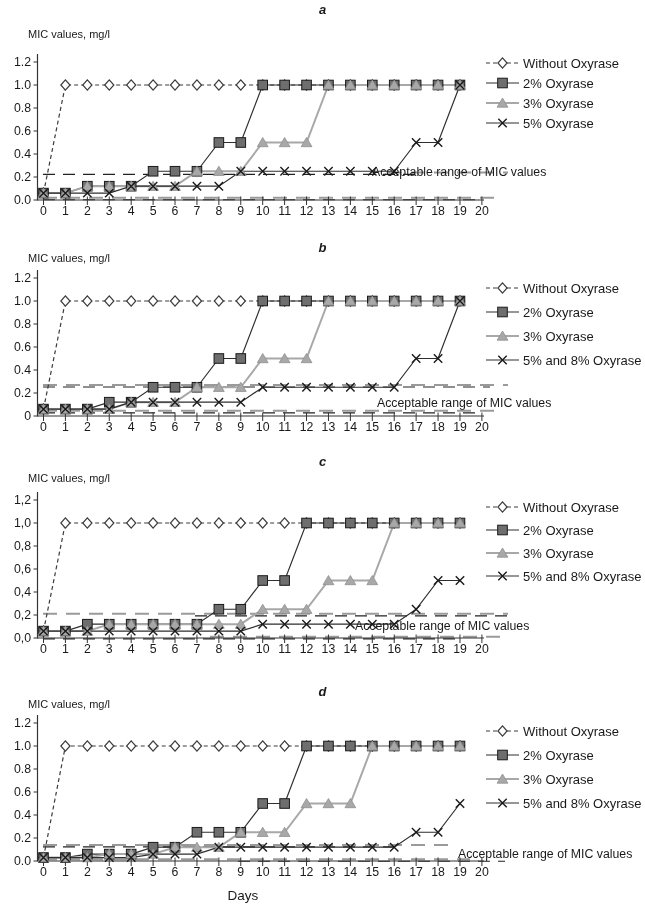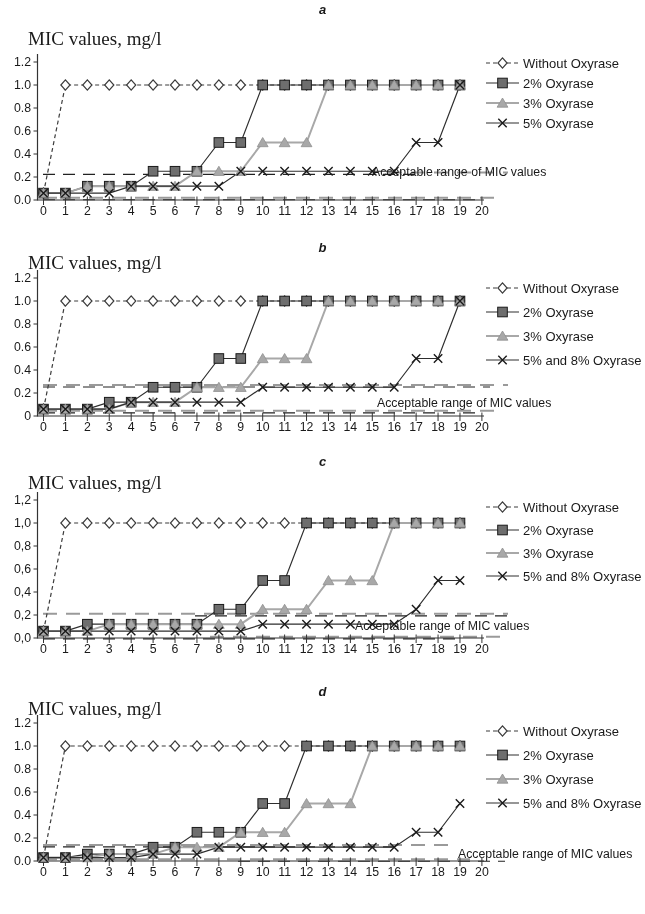--- a/index.html
+++ b/index.html
@@ -1,20 +1,20 @@
 <!DOCTYPE html>
 <html><head>
 <meta charset="utf-8">
 <style>
   html,body{margin:0;padding:0;}
   body{width:645px;height:914px;background:#ffffff;font-family:"Liberation Sans",sans-serif;color:#1a1a1a;}
   .panel{position:relative;width:645px;}
   .p0{height:228px}.p1{height:226px}.p2{height:228px}.p3{height:232px}
   .letter{position:absolute;left:0;width:100%;text-align:center;font-style:italic;font-weight:bold;font-size:13px;}
-  .ylab{position:absolute;left:28px;font-size:19px;white-space:nowrap;font-family:Liberation Serif, serif;}
+  .ylab{position:absolute;left:28px;font-size:11px;white-space:nowrap;}
   .chart{position:absolute;left:0;}
   .days{position:absolute;left:0;width:486px;text-align:center;font-size:13.5px;}
   svg text{font-family:"Liberation Sans",sans-serif;fill:#1a1a1a;}
   .tick{font-size:12.3px;}
   .leg{font-size:13px;}
   .acc{font-size:12.3px;}
 </style>
 </head>
 <body>
 
@@ -675,15 +675,16 @@
         <rect x="497.7" y="43.2" width="9.6" height="9.6" fill="#6e6e6e" stroke="#1a1a1a" stroke-width="1"></rect>
         <text x="523" y="52.5" text-anchor="start" class="leg">2% Oxyrase</text>
         <line x1="486" y1="72" x2="519" y2="72" stroke="#a8a8a8" stroke-width="2"></line>
         <path d="M 502.5 67 L 507.9 76.2 L 497.1 76.2 Z" fill="#a8a8a8" stroke="#8f8f8f" stroke-width="0.8"></path>
         <text x="523" y="76.5" text-anchor="start" class="leg">3% Oxyrase</text>
         <line x1="486" y1="96" x2="519" y2="96" stroke="#2e2e2e" stroke-width="1.2"></line>
         <path d="M 498.3 91.8 L 506.7 100.2 M 498.3 100.2 L 506.7 91.8" stroke="#1a1a1a" stroke-width="1.4" fill="none"></path>
         <text x="523" y="100.5" text-anchor="start" class="leg">5% and 8% Oxyrase</text>
         <text x="458" y="151" text-anchor="start" class="acc">Acceptable range of MIC values</text>
       </svg>
+    <div class="days" style="top: 206px;">Days</div>
   </section>
 
 </div>
 
 </body></html>

